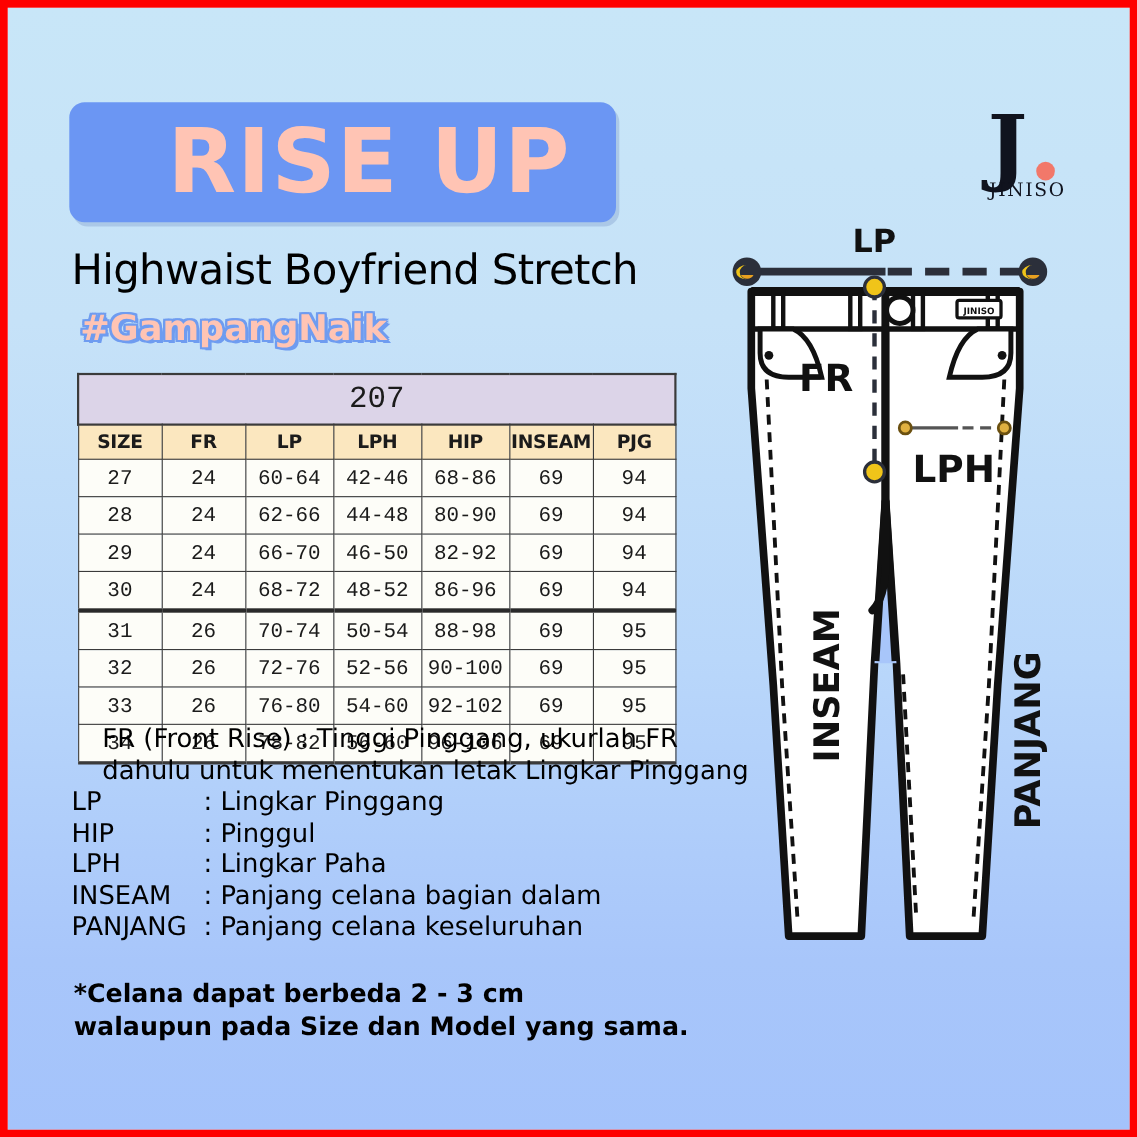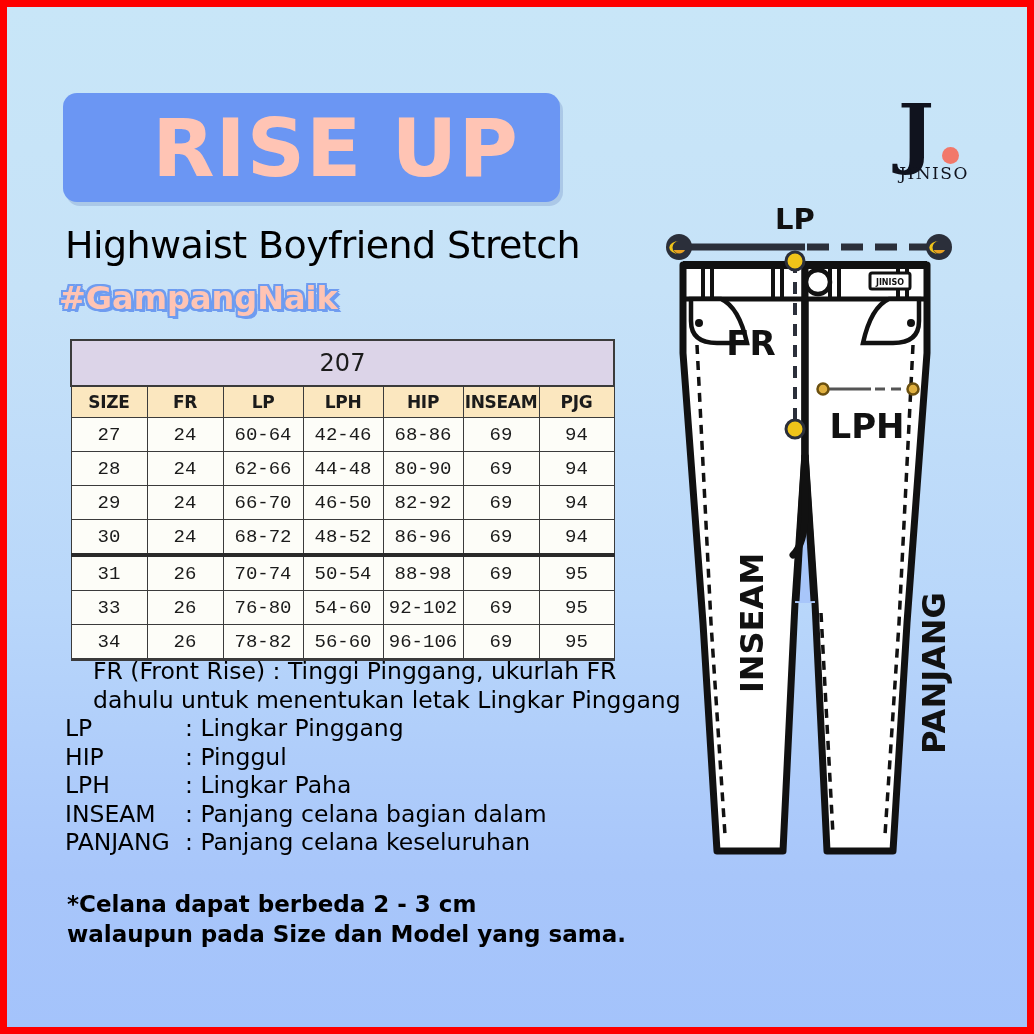--- a/index.html
+++ b/index.html
@@ -59,21 +59,21 @@
     font-weight: normal;
     color: #000000;
     letter-spacing: -0.6px;
     white-space: nowrap;
     font-family: "DejaVu Sans", sans-serif;
   }
 
   
   #hashtag {
     position: absolute;
-    left: 52px;
+    left: 66px;
     top: 272px;
     font-size: 32px;
     font-weight: bold;
     color: #ffc4b4;
     letter-spacing: 0px;
     white-space: nowrap;
     font-family: "DejaVu Sans", sans-serif;
     text-shadow:
       2px 0 0 #6f9cf0, -2px 0 0 #6f9cf0,
       0 2px 0 #6f9cf0, 0 -2px 0 #6f9cf0,
@@ -132,23 +132,24 @@
   }
   #size-table td, #size-table th {
     border: 1.5px solid #3b3b3b;
     text-align: center;
     color: #1b1b1b;
     padding: 0;
   }
   #size-table tr.title-row td {
     background: #dcd4e8;
     height: 44px;
-    font-size: 24px;
+    font-size: 28px;
     font-weight: normal;
     border-width: 2.5px;
+    font-family: Liberation Mono, monospace;
   }
   #size-table tr.head-row th {
     background: #fbe7bf;
     height: 30px;
     font-size: 17px;
     font-weight: bold;
     letter-spacing: -0.3px;
     margin-top: 13px;
   }
   #size-table tr.data-row td {
@@ -305,20 +306,29 @@
           <td>86-96</td>
           <td>69</td>
           <td>94</td>
         </tr>
         <tr class="data-row group-break">
           <td>31</td>
           <td>26</td>
           <td>70-74</td>
           <td>50-54</td>
           <td>88-98</td>
+          <td>69</td>
+          <td>95</td>
+        </tr>
+        <tr class="data-row">
+          <td>32</td>
+          <td>26</td>
+          <td>72-76</td>
+          <td>52-56</td>
+          <td>90-100</td>
           <td>69</td>
           <td>95</td>
         </tr>
         <tr class="data-row">
           <td>33</td>
           <td>26</td>
           <td>76-80</td>
           <td>54-60</td>
           <td>92-102</td>
           <td>69</td>

